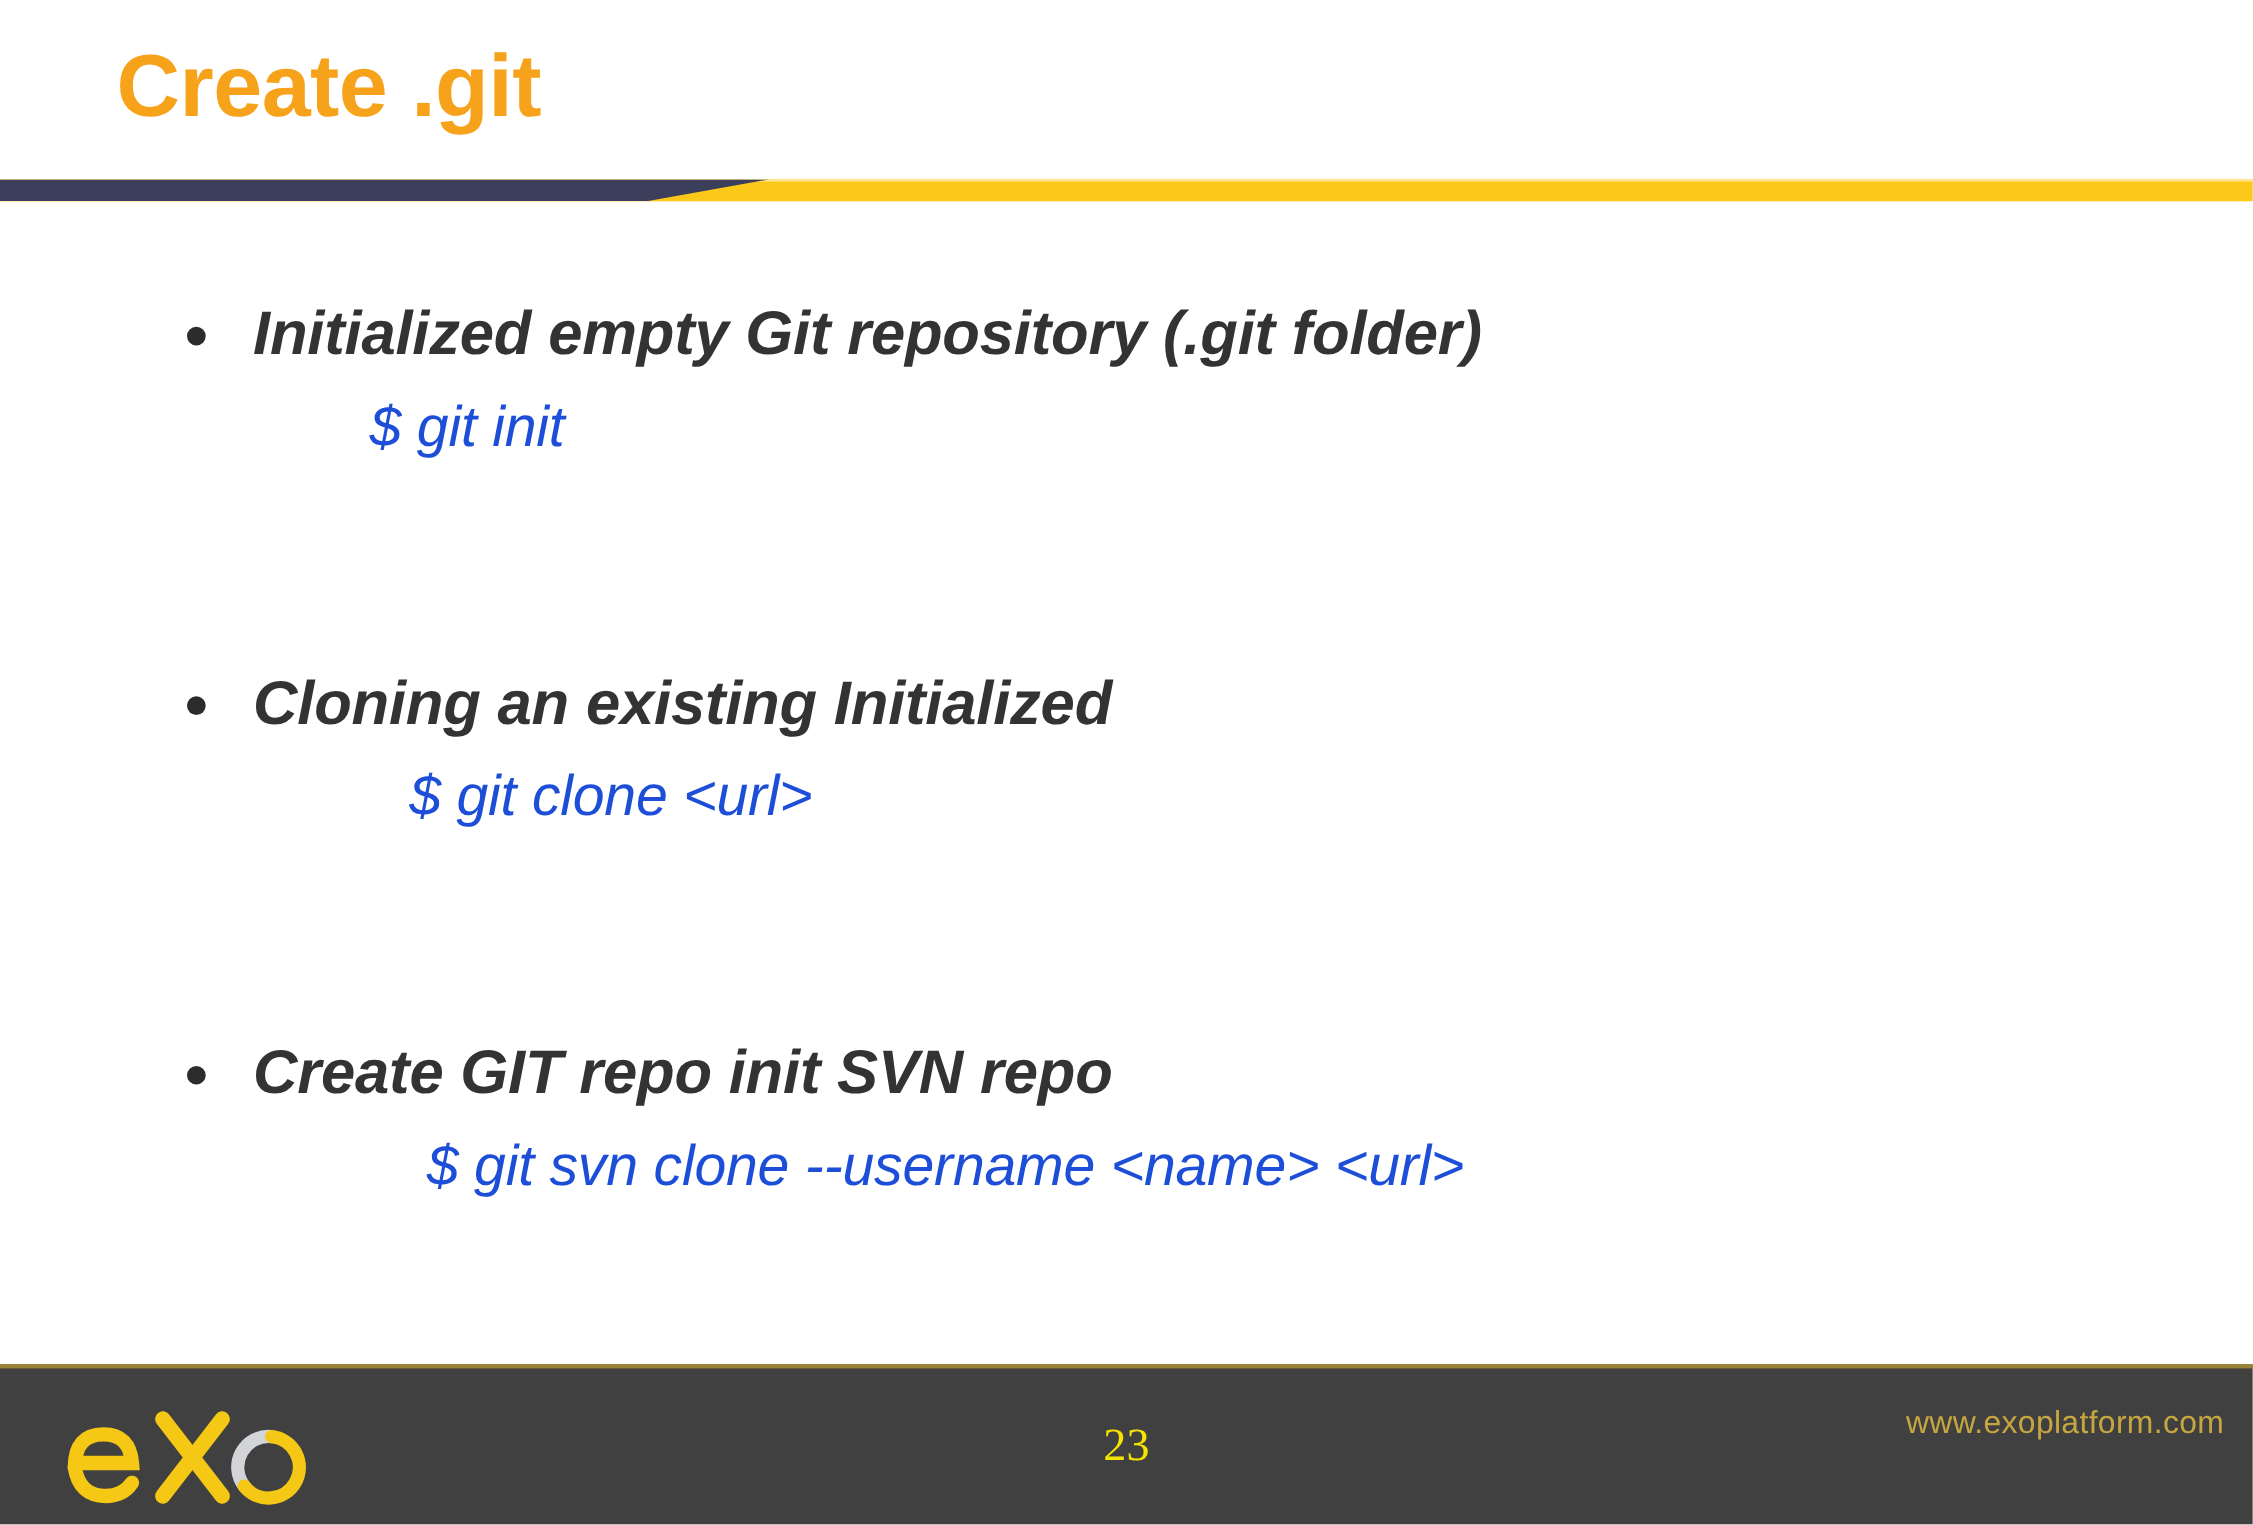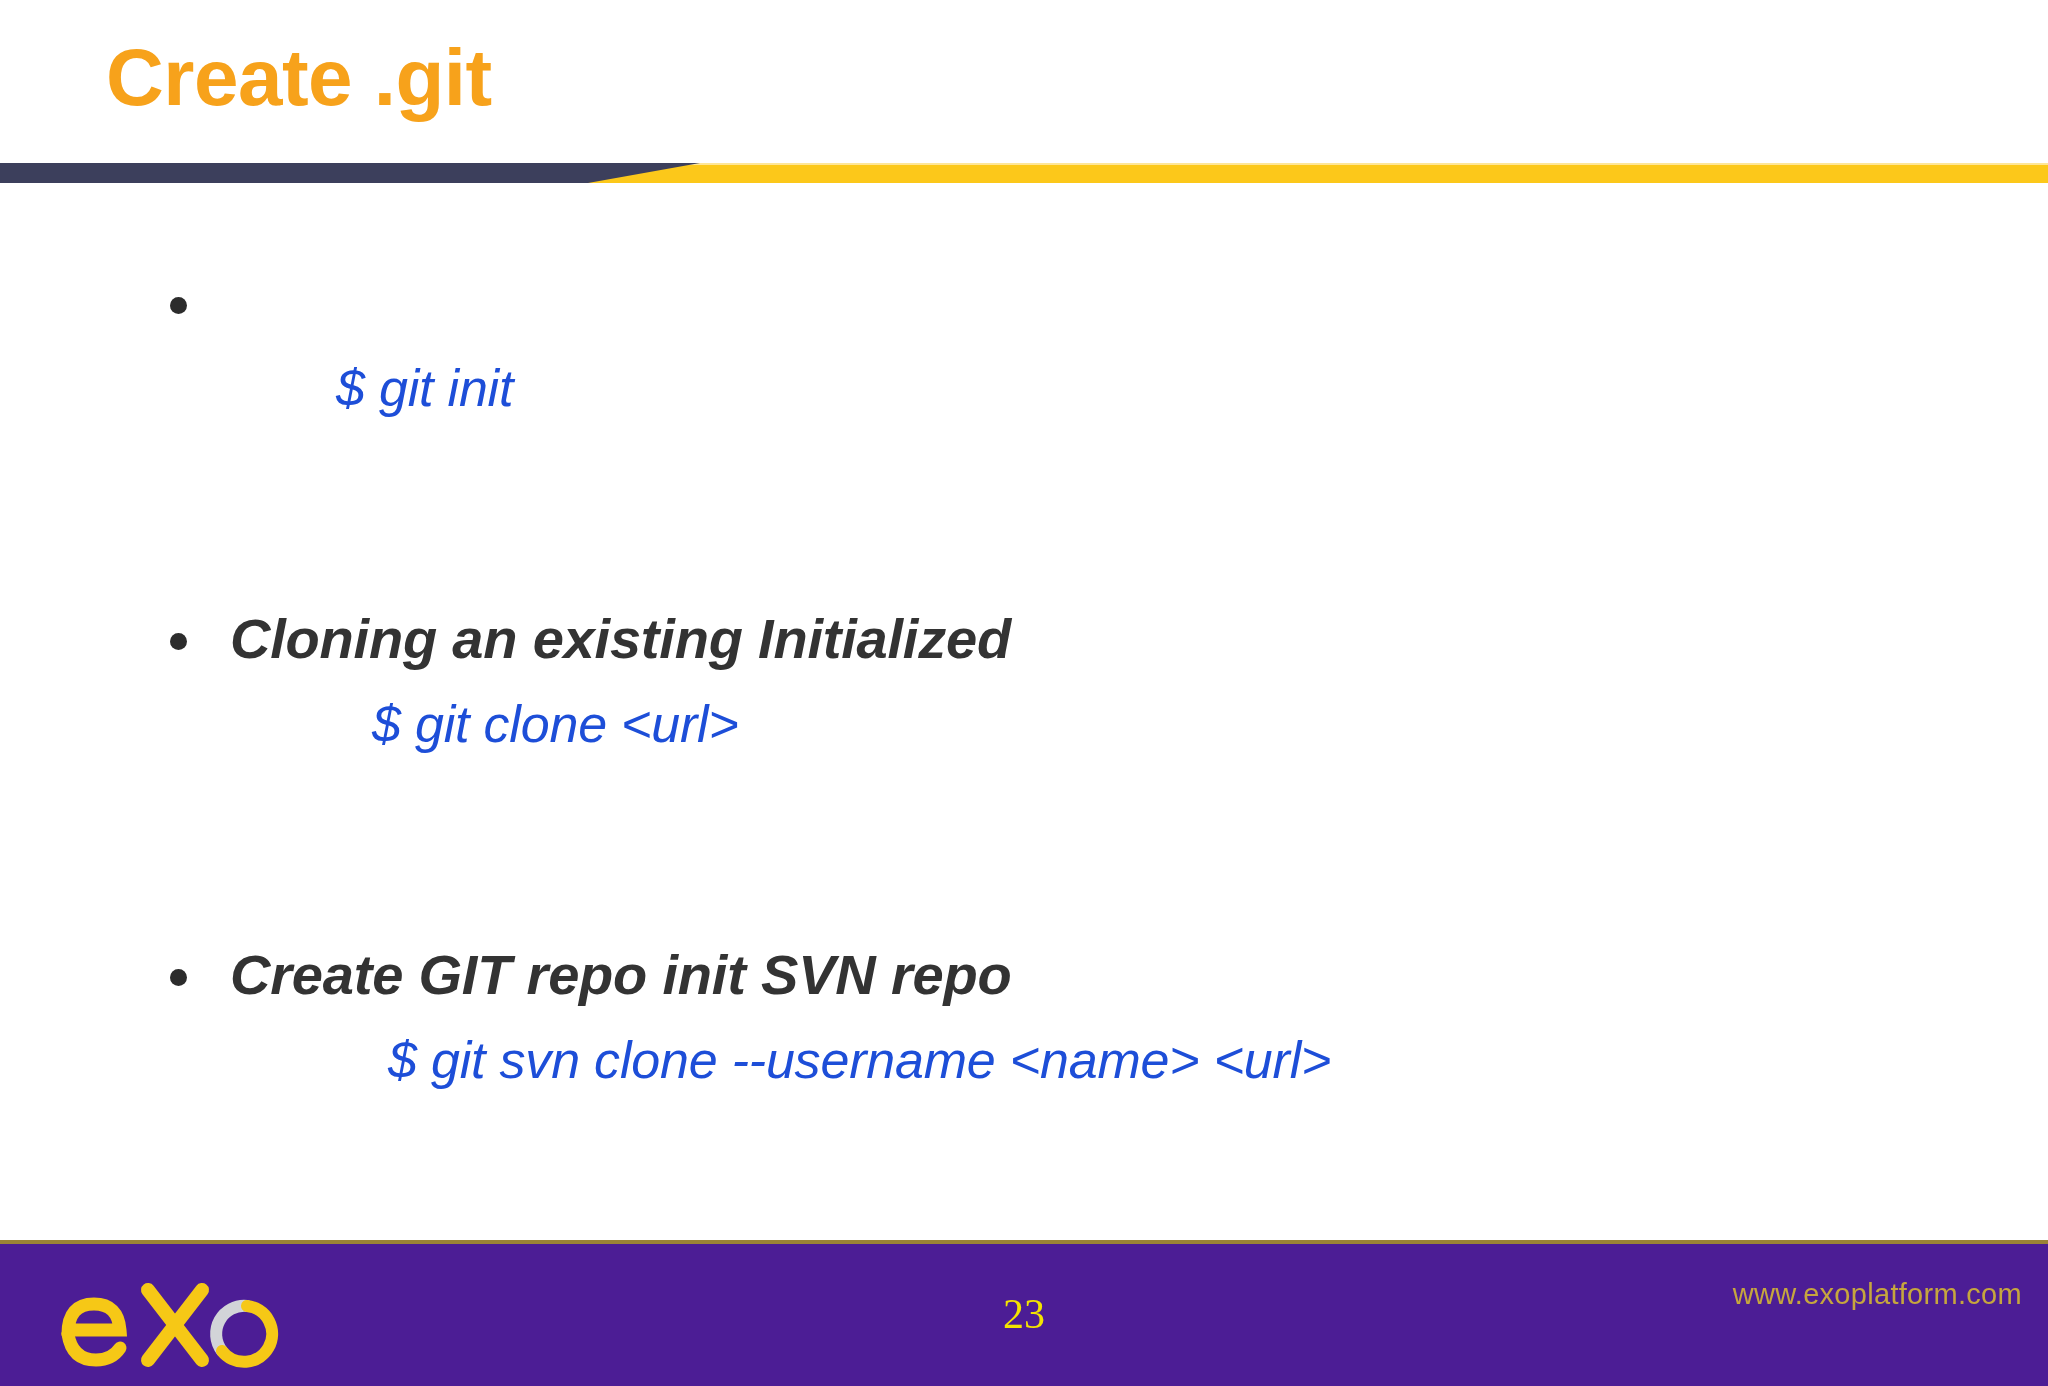--- a/index.html
+++ b/index.html
@@ -128,21 +128,21 @@
   .bullet-block.b2 .bullet-sub { left: 372px; }
   .bullet-block.b3 .bullet-sub { left: 388px; }
 
   
   .footer {
     position: absolute;
     left: 0;
     top: 1240px;
     width: 2048px;
     height: 146px;
-    background: #4c1d95;
+    background: #404040;
     border-top: 4px solid #9b8336;
     box-sizing: border-box;
   }
 
   
   .logo {
     position: absolute;
     left: 52px;
     top: 18px;
     width: 240px;
@@ -186,20 +186,21 @@
   <div class="divider">
     <div class="divider-hairline"></div>
     <div class="divider-dark"></div>
   </div>
 
   <div class="body-area">
 
     <div class="bullet-block b1">
       <div class="bullet-row">
         <span class="bullet-dot"></span>
+        <span class="bullet-heading">Initialized empty Git repository (.git folder)</span>
       </div>
       <div class="bullet-sub">$ git init</div>
     </div>
 
     <div class="bullet-block b2">
       <div class="bullet-row">
         <span class="bullet-dot"></span>
         <span class="bullet-heading">Cloning an existing Initialized</span>
       </div>
       <div class="bullet-sub">$ git clone &lt;url&gt;</div>

